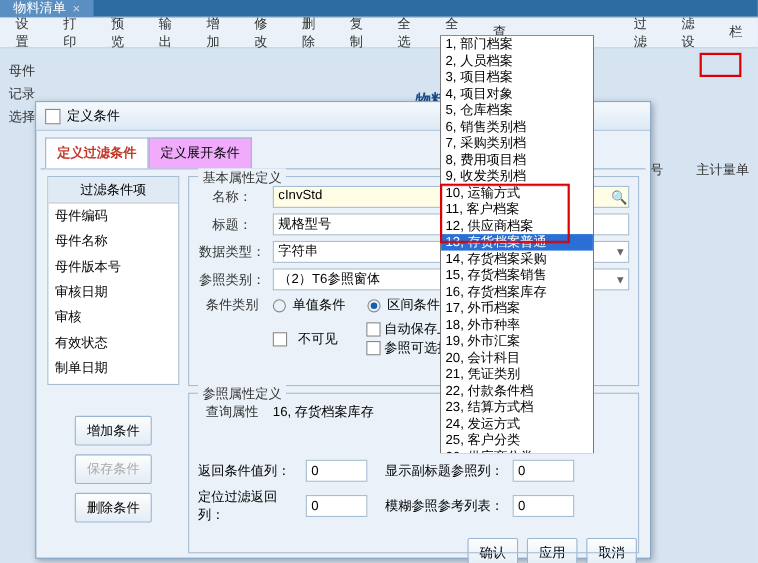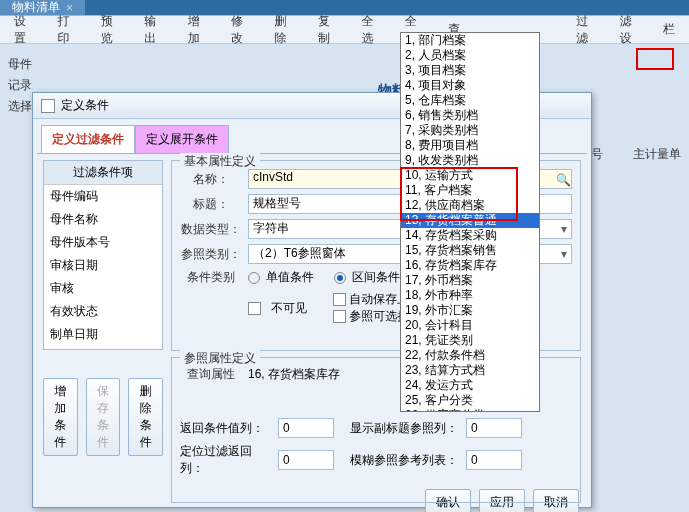--- a/index.html
+++ b/index.html
@@ -112,21 +112,21 @@
             <div class="item">母件编码</div>
             <div class="item">母件名称</div>
             <div class="item">母件版本号</div>
             <div class="item">审核日期</div>
             <div class="item">审核</div>
             <div class="item">有效状态</div>
             <div class="item">制单日期</div>
             <div class="item">审核日期</div>
           </div>
       </div>
-      <div style="display:flex;flex-direction:row;align-items:center;gap:8px;margin-top:4px">
+      <div style="display:flex;flex-direction:column;align-items:center;gap:8px;margin-top:4px">
         <button class="btn">增加条件</button>
         <button class="btn disabled">保存条件</button>
         <button class="btn">删除条件</button>
       </div>
     </div>
     <div class="right-col">
       <div class="fieldset">
         <div class="legend">基本属性定义</div>
         <div class="frow">
           <span class="lbl">名称：</span>

